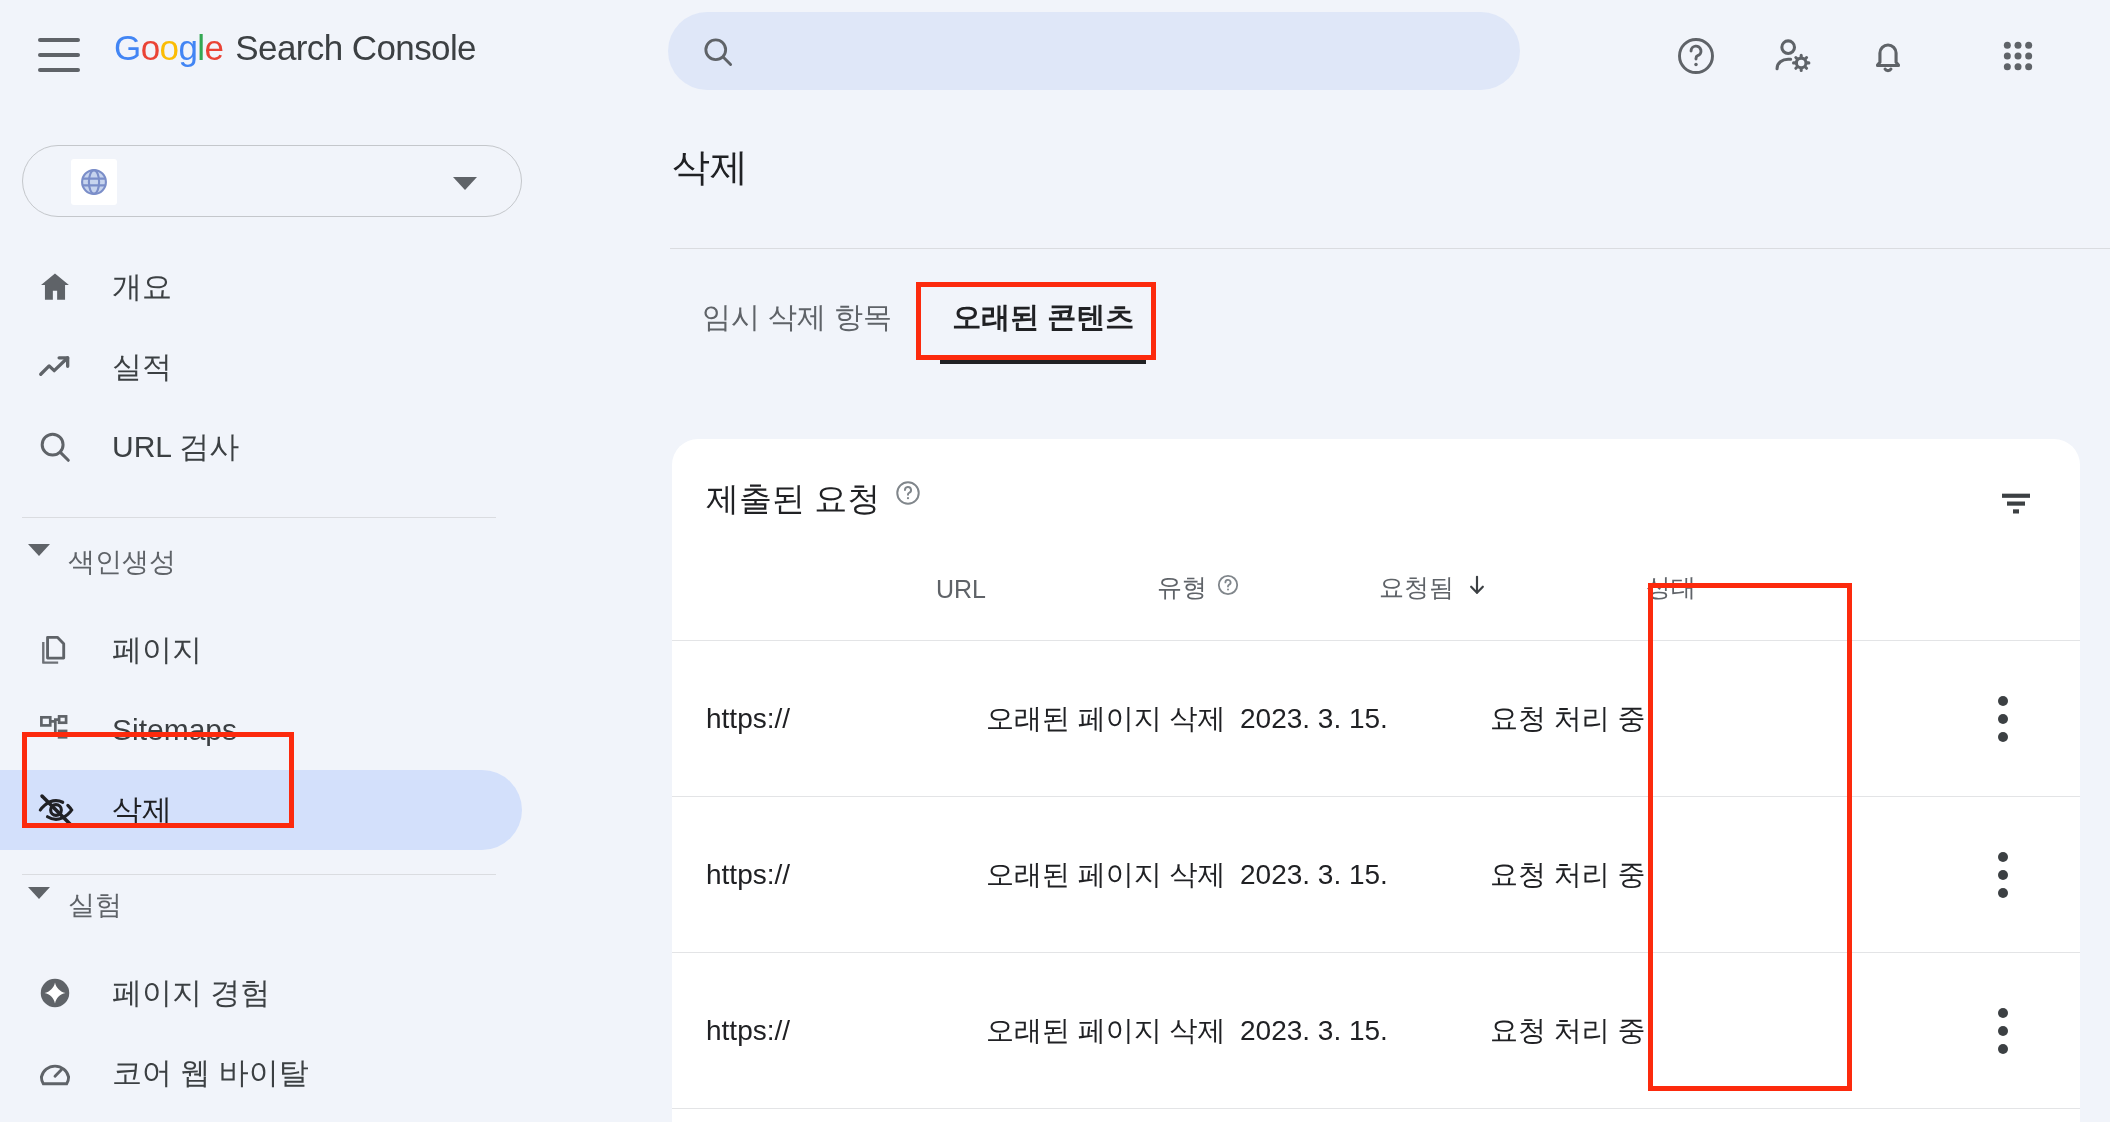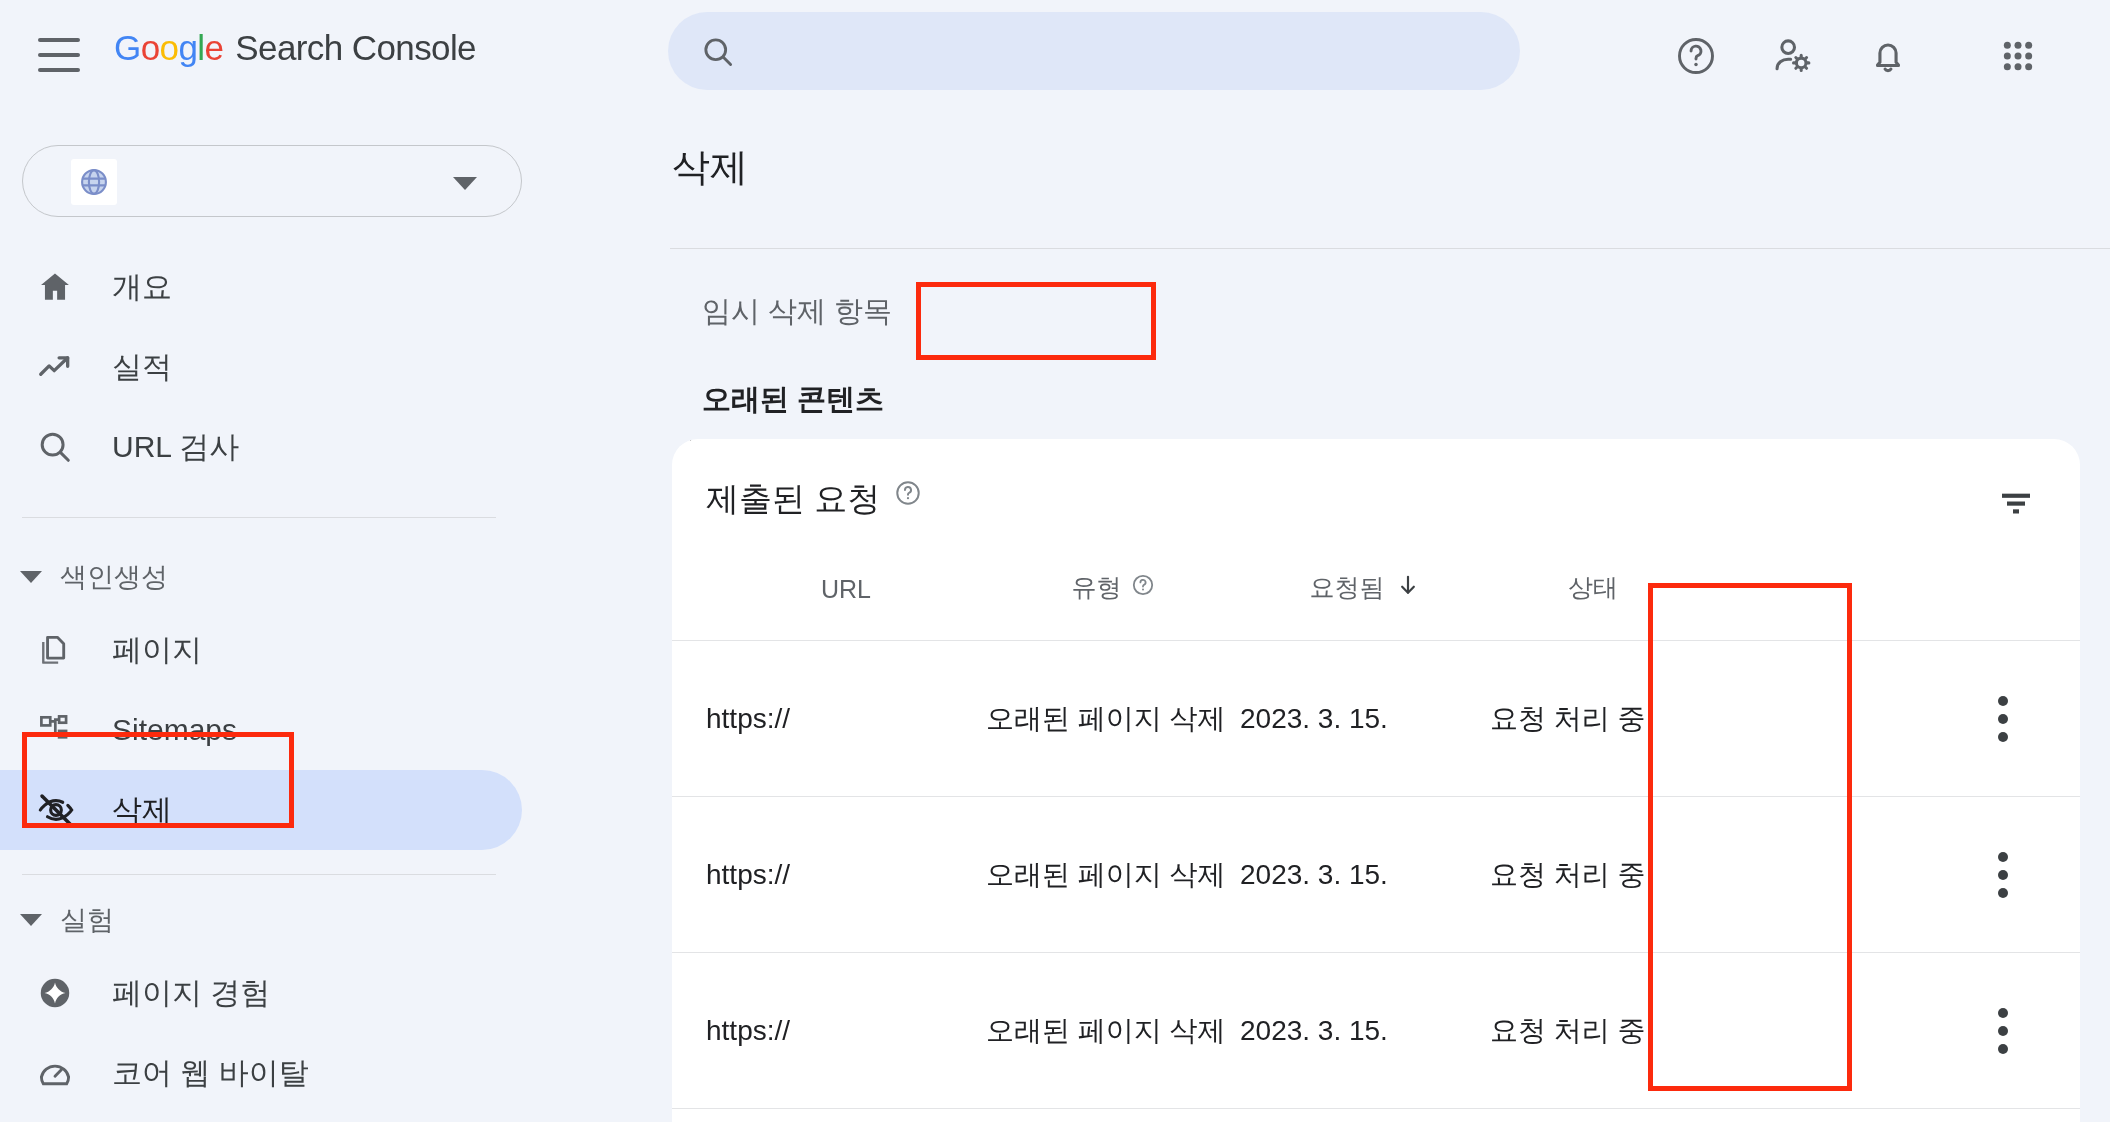--- a/index.html
+++ b/index.html
@@ -67,35 +67,35 @@
     padding-left: 36px; cursor: pointer;
   }
   .navitem .ico { width: 58px; display: flex; align-items: center; justify-content: flex-start; }
   .navitem .lbl { font-size: 30px; color: #3c4043; margin-left: 18px; white-space: nowrap; }
   .navitem.selected { background: #d3e0fb; border-radius: 0 44px 44px 0; width: 522px; }
   .navitem.selected .lbl { color: #202124; }
 
   .navdivider { height: 1px; background: #dadce0; margin: 30px 40px 26px 22px; width: 474px; }
 
   .section-header {
-    height: 66px; display: flex; align-items: center; padding-left: 20px; cursor: pointer;
+    height: 66px; display: flex; padding-left: 28px; cursor: pointer;
   }
   .section-header .tri {
     width: 0; height: 0; border-left: 11px solid transparent; border-right: 11px solid transparent;
     border-top: 12px solid #5f6368; margin-right: 18px;
   }
   .section-header .stxt { font-size: 27px; color: #5f6368; }
 
   
   .main { position: absolute; left: 648px; top: 112px; width: 1462px; height: 1010px; }
 
   .pagetitle { position: absolute; left: 24px; top: 30px; font-size: 38px; color: #202124; }
   .titlerule { position: absolute; left: 22px; top: 136px; width: 1440px; height: 1px; background: #dadce0; }
 
-  .tabs { position: absolute; left: 24px; top: 158px; display: flex; align-items: flex-start; flex-direction: column; }
+  .tabs { position: absolute; left: 24px; top: 164px; display: flex; align-items: flex-start; }
   .tab {
     position: relative; padding: 22px 30px 26px 30px; font-size: 29px;
     color: #5f6368; white-space: nowrap; cursor: pointer;
   }
   .tab.active { color: #202124; font-weight: 700; }
   .tab.active::after {
     content: ""; position: absolute; left: 18px; right: 18px; bottom: 0; height: 6px; background: #202124;
   }
 
   
@@ -105,21 +105,21 @@
   }
   .card-head { position: relative; height: 126px; }
   .card-title {
     position: absolute; left: 34px; top: 38px; font-size: 33px; color: #202124;
     display: flex; align-items: flex-start; gap: 14px;
   }
   .filter-btn { position: absolute; right: 44px; top: 44px; cursor: pointer; }
 
   table.reqs { width: 100%; border-collapse: collapse; table-layout: fixed; }
   table.reqs th {
-    text-align: center; font-size: 25px; font-weight: 400; color: #5f6368;
+    text-align: right; font-size: 25px; font-weight: 400; color: #5f6368;
     padding: 6px 0 36px 0; vertical-align: bottom;
   }
   table.reqs td {
     font-size: 28px; color: #202124; height: 156px; border-top: 1px solid #e3e4e6;
     vertical-align: middle;
     margin-left: 44px;
   }
   .c-url   { width: 314px; padding-left: 34px !important; }
   .c-type  { width: 254px; }
   .c-req   { width: 250px; }

